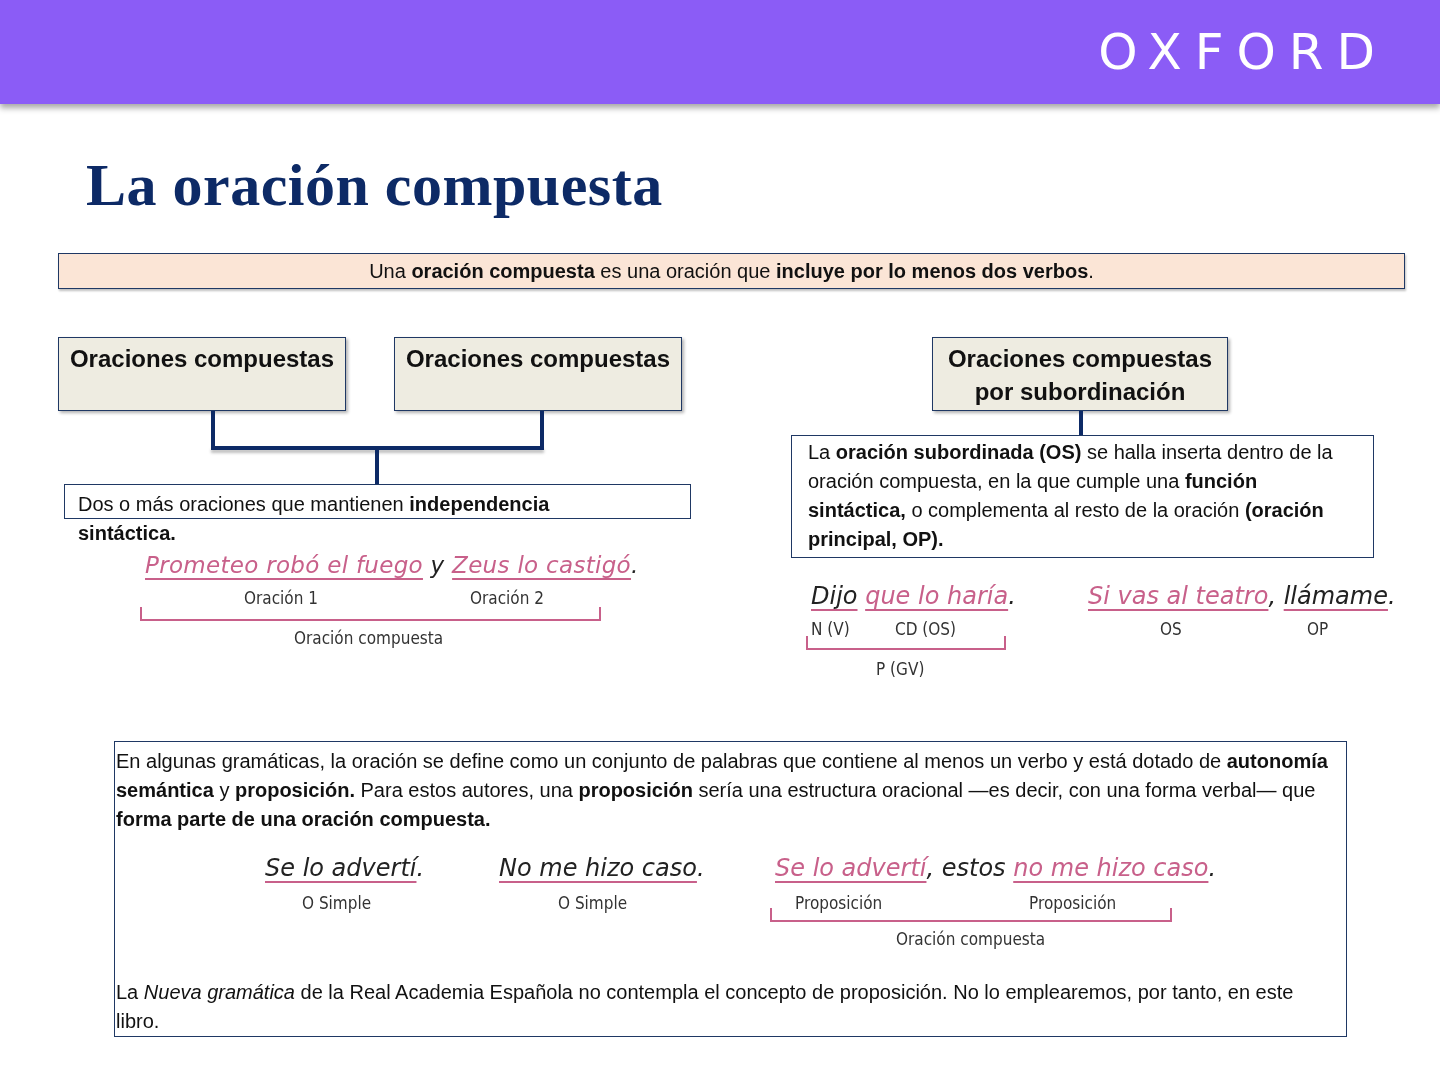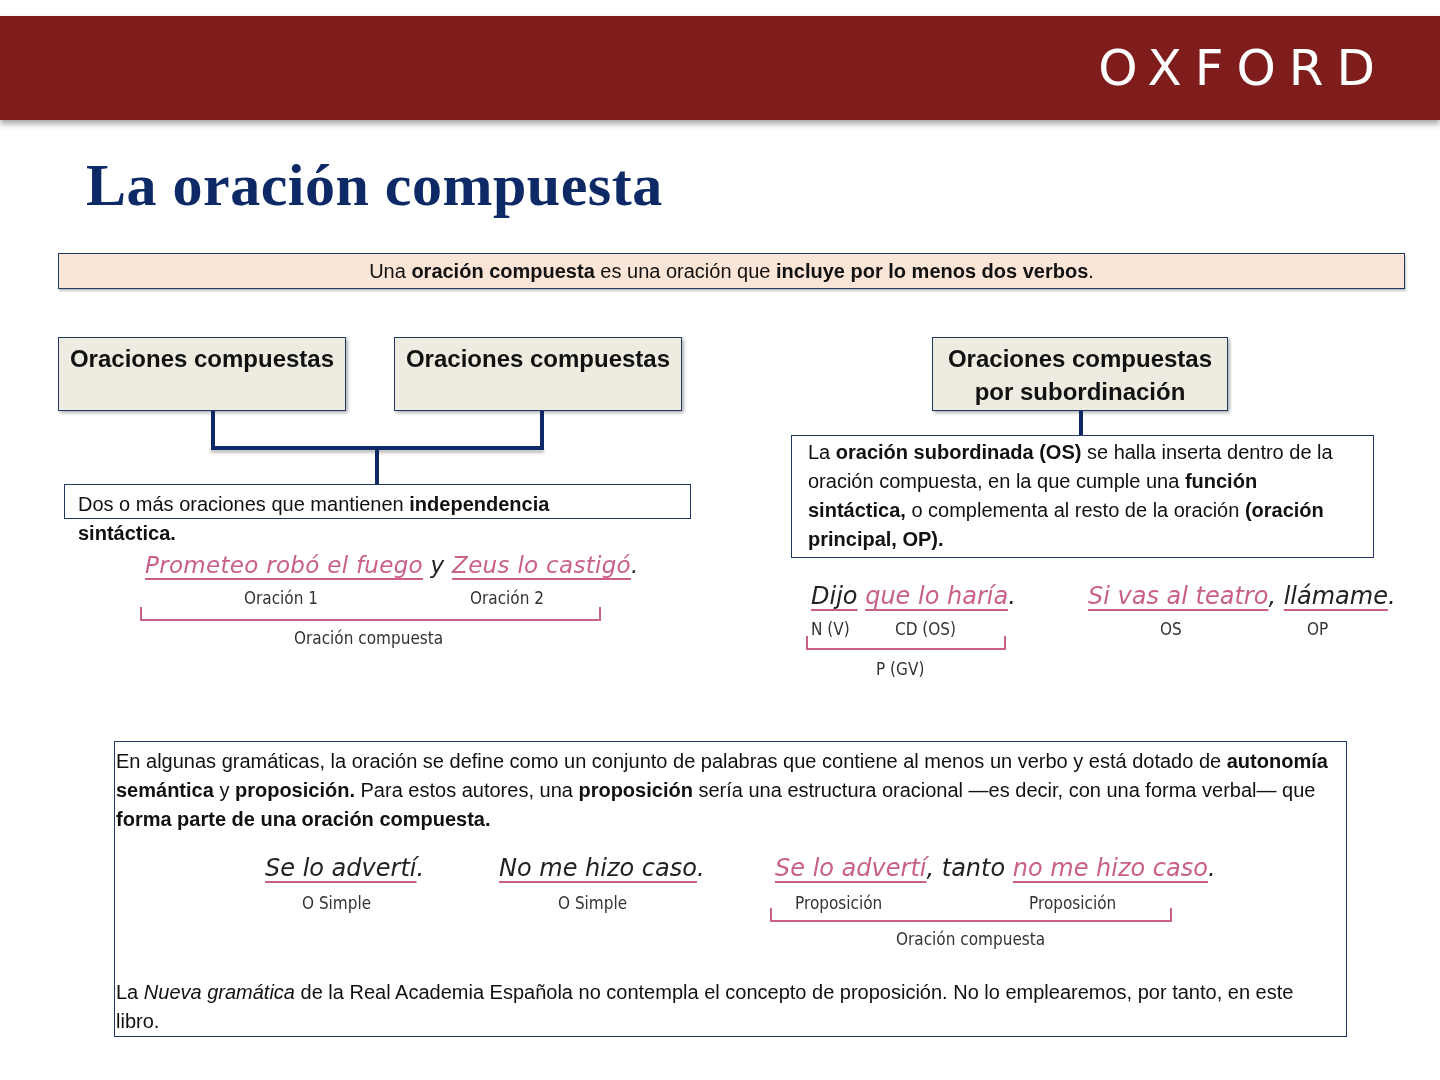--- a/index.html
+++ b/index.html
@@ -1,21 +1,21 @@
 <!DOCTYPE html>
 <html><head>
 <meta charset="utf-8">
 <style>
   * { box-sizing: border-box; margin: 0; padding: 0; }
   html, body { width: 1440px; height: 1080px; background: #ffffff; overflow: hidden; }
   body { position: relative; font-family: "Liberation Sans", "DejaVu Sans", sans-serif; color: #111; }
 
   .header-band {
-    position: absolute; left: 0; top: 16px; width: 1440px; height: 104px;
-    background: #7f1d1d;
+    position: absolute; left: 0; top: 0; width: 1440px; height: 104px;
+    background: #8b5cf6;
     box-shadow: 0 4px 6px rgba(0,0,0,0.35);
   }
   .logo {
     position: absolute; right: 52px; top: 24px;
     color: #ffffff; font-family: "DejaVu Sans", sans-serif; font-size: 50px;
     letter-spacing: 13px; font-weight: 400; line-height: 56px;
   }
 
   .page-title {
     position: absolute; left: 86px; top: 150px;
@@ -145,21 +145,21 @@
   <span class="ul-dark">Se lo advertí</span><span>.</span>
 </div>
 <div class="lbl" style="left:302px; top:892px;">O Simple</div>
 
 <div class="ex" style="left:499px; top:854px; font-size:24px; color:#222;">
   <span class="ul-dark">No me hizo caso</span><span>.</span>
 </div>
 <div class="lbl" style="left:558px; top:892px;">O Simple</div>
 
 <div class="ex" style="left:775px; top:854px; font-size:24px;">
-  <span class="pink ul-pink">Se lo advertí</span><span style="color:#222;">, tanto </span><span class="pink ul-pink">no me hizo caso</span><span style="color:#222;">.</span>
+  <span class="pink ul-pink">Se lo advertí</span><span style="color:#222;">, estos </span><span class="pink ul-pink">no me hizo caso</span><span style="color:#222;">.</span>
 </div>
 <div class="lbl" style="left:795px; top:892px;">Proposición</div>
 <div class="lbl" style="left:1029px; top:892px;">Proposición</div>
 <div class="bracket" style="left:770px; top:908px; width:402px; height:14px;"></div>
 <div class="lbl" style="left:896px; top:928px;">Oración compuesta</div>
 
 <div class="note-p2">
   <span>La </span><i>Nueva gramática</i><span> de la Real Academia Española no contempla el concepto de proposición. No lo emplearemos, por tanto, en este libro.</span>
 </div>
 

